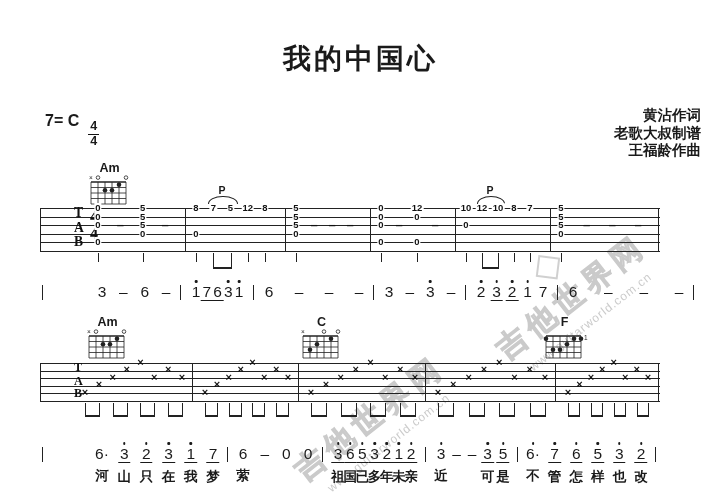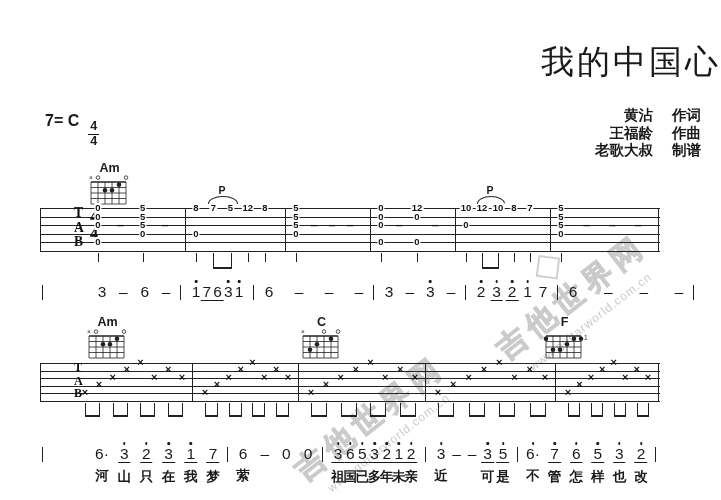--- a/index.html
+++ b/index.html
@@ -1,27 +1,27 @@
 <!DOCTYPE html>
 <html><head>
 <meta charset="utf-8">
 <style>
   html,body{margin:0;padding:0}
   body{width:721px;height:500px;background:#ffffff;font-family:"Liberation Sans",sans-serif;color:#1a1a1a;position:relative;overflow:hidden}
   #page{position:absolute;inset:0}
   .abs{position:absolute}
   
-  #title{position:absolute;top:40px;left:0;right:0;text-align:right;font-size:33px;font-weight:normal;letter-spacing:3px;z-index:2}
+  #title{position:absolute;top:40px;left:0;right:0;text-align:center;font-size:28px;font-weight:bold;letter-spacing:3px;z-index:2}
   #subtitle{position:absolute;top:76px;left:0;right:0;text-align:center;font-size:16px;letter-spacing:1px;z-index:2}
   #keysig{position:absolute;left:45px;top:112px;font-size:16px;font-weight:bold;z-index:2}
   .frac{display:inline-flex;flex-direction:column;align-items:center;vertical-align:-4px;margin-left:9px;font-size:12.5px;line-height:1.1;font-weight:bold}
   .frac .num{border-bottom:1.3px solid #111;padding:0 2px}
   #capo{position:absolute;left:45px;top:138px;font-size:15.5px;font-weight:bold;z-index:2}
   #credits{position:absolute;right:20px;top:107px;text-align:right;font-size:14.5px;line-height:17.5px;font-weight:bold;z-index:2}
-  #credits .role{margin-left:19px}
+  #credits .role{margin-left:0}
   
   .wm{position:absolute;z-index:0;display:flex;flex-direction:column;align-items:center;gap:3px;opacity:.55;pointer-events:none;transform:rotate(-38deg)}
   .wmbig{font-size:30px;font-weight:bold;letter-spacing:6px;color:#dcdcdc;-webkit-text-stroke:1.1px #9f9f9f;white-space:nowrap}
   .wmurl{font-size:12px;color:#a0a0a0;letter-spacing:1px;white-space:nowrap}
   .wmlogo{width:18px;height:18px;border:2px solid #ababab;transform:rotate(45deg);margin-bottom:4px}
   #wm1{left:452px;top:248px;width:240px;height:100px}
   #wm2{left:268px;top:392px;width:240px;height:100px}
   
   #score-layer{position:absolute;inset:0;z-index:1}
   .hline{background:#222}
@@ -55,22 +55,22 @@
 
   <div id="keysig">
     <span>7= C</span><span class="frac">
         <span class="num">4</span>
         <span class="den">4</span>
       </span>
   </div>
 
   <div id="credits">
     <div class="credit"><span>黄沾</span><span class="role">作词</span></div>
+    <div class="credit"><span>老歌大叔</span><span class="role">制谱</span></div>
     <div class="credit"><span>王福龄</span><span class="role">作曲</span></div>
-    <div class="credit"><span>老歌大叔</span><span class="role">制谱</span></div>
   </div>
 
   <div id="score-layer">
       <div class="abs" style="left: 86px; top: 162px; width: 47px;"><div class="chname">Am</div><svg width="47" height="34">
           <line x1="5" y1="8" x2="5" y2="30" stroke="#222" stroke-width="0.8"></line>
           <line x1="12" y1="8" x2="12" y2="30" stroke="#222" stroke-width="0.8"></line>
           <line x1="19" y1="8" x2="19" y2="30" stroke="#222" stroke-width="0.8"></line>
           <line x1="26" y1="8" x2="26" y2="30" stroke="#222" stroke-width="0.8"></line>
           <line x1="33" y1="8" x2="33" y2="30" stroke="#222" stroke-width="0.8"></line>
           <line x1="40" y1="8" x2="40" y2="30" stroke="#222" stroke-width="0.8"></line>

